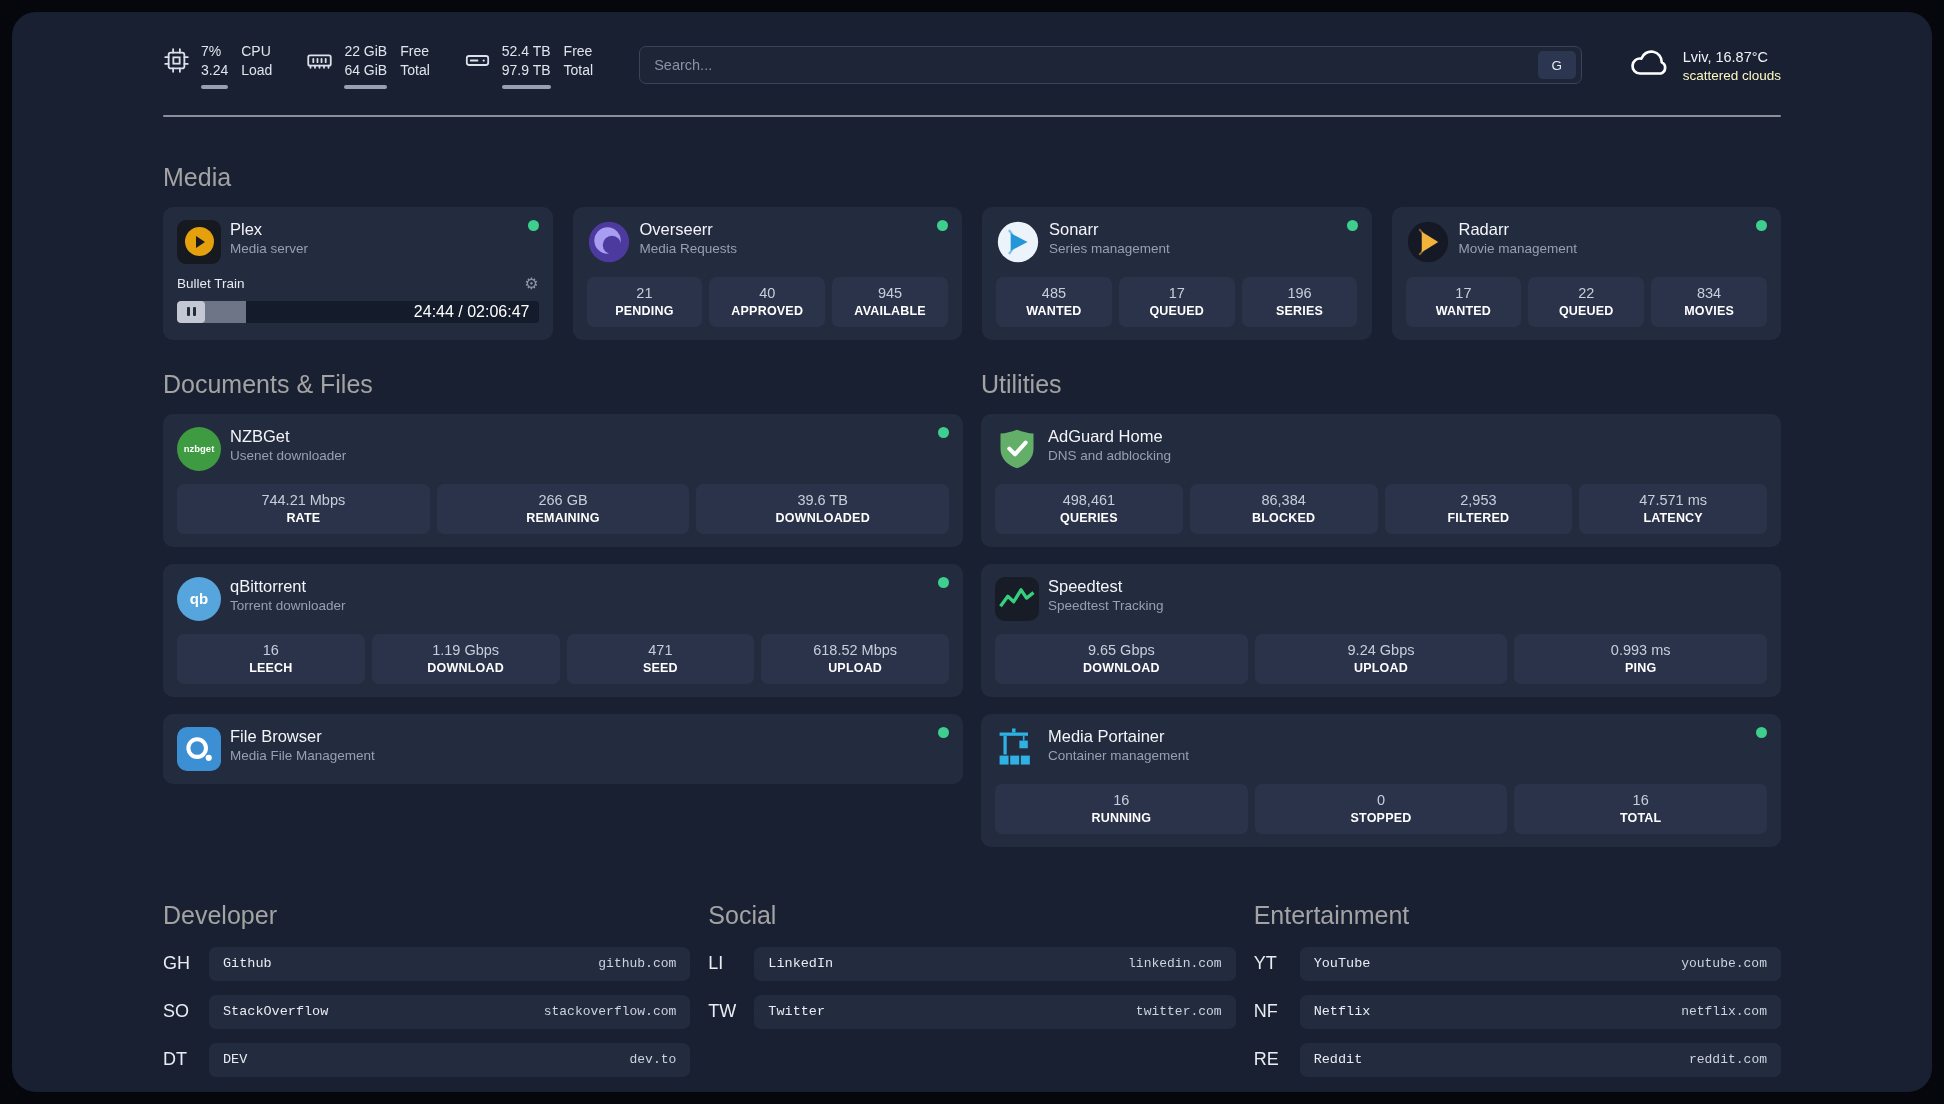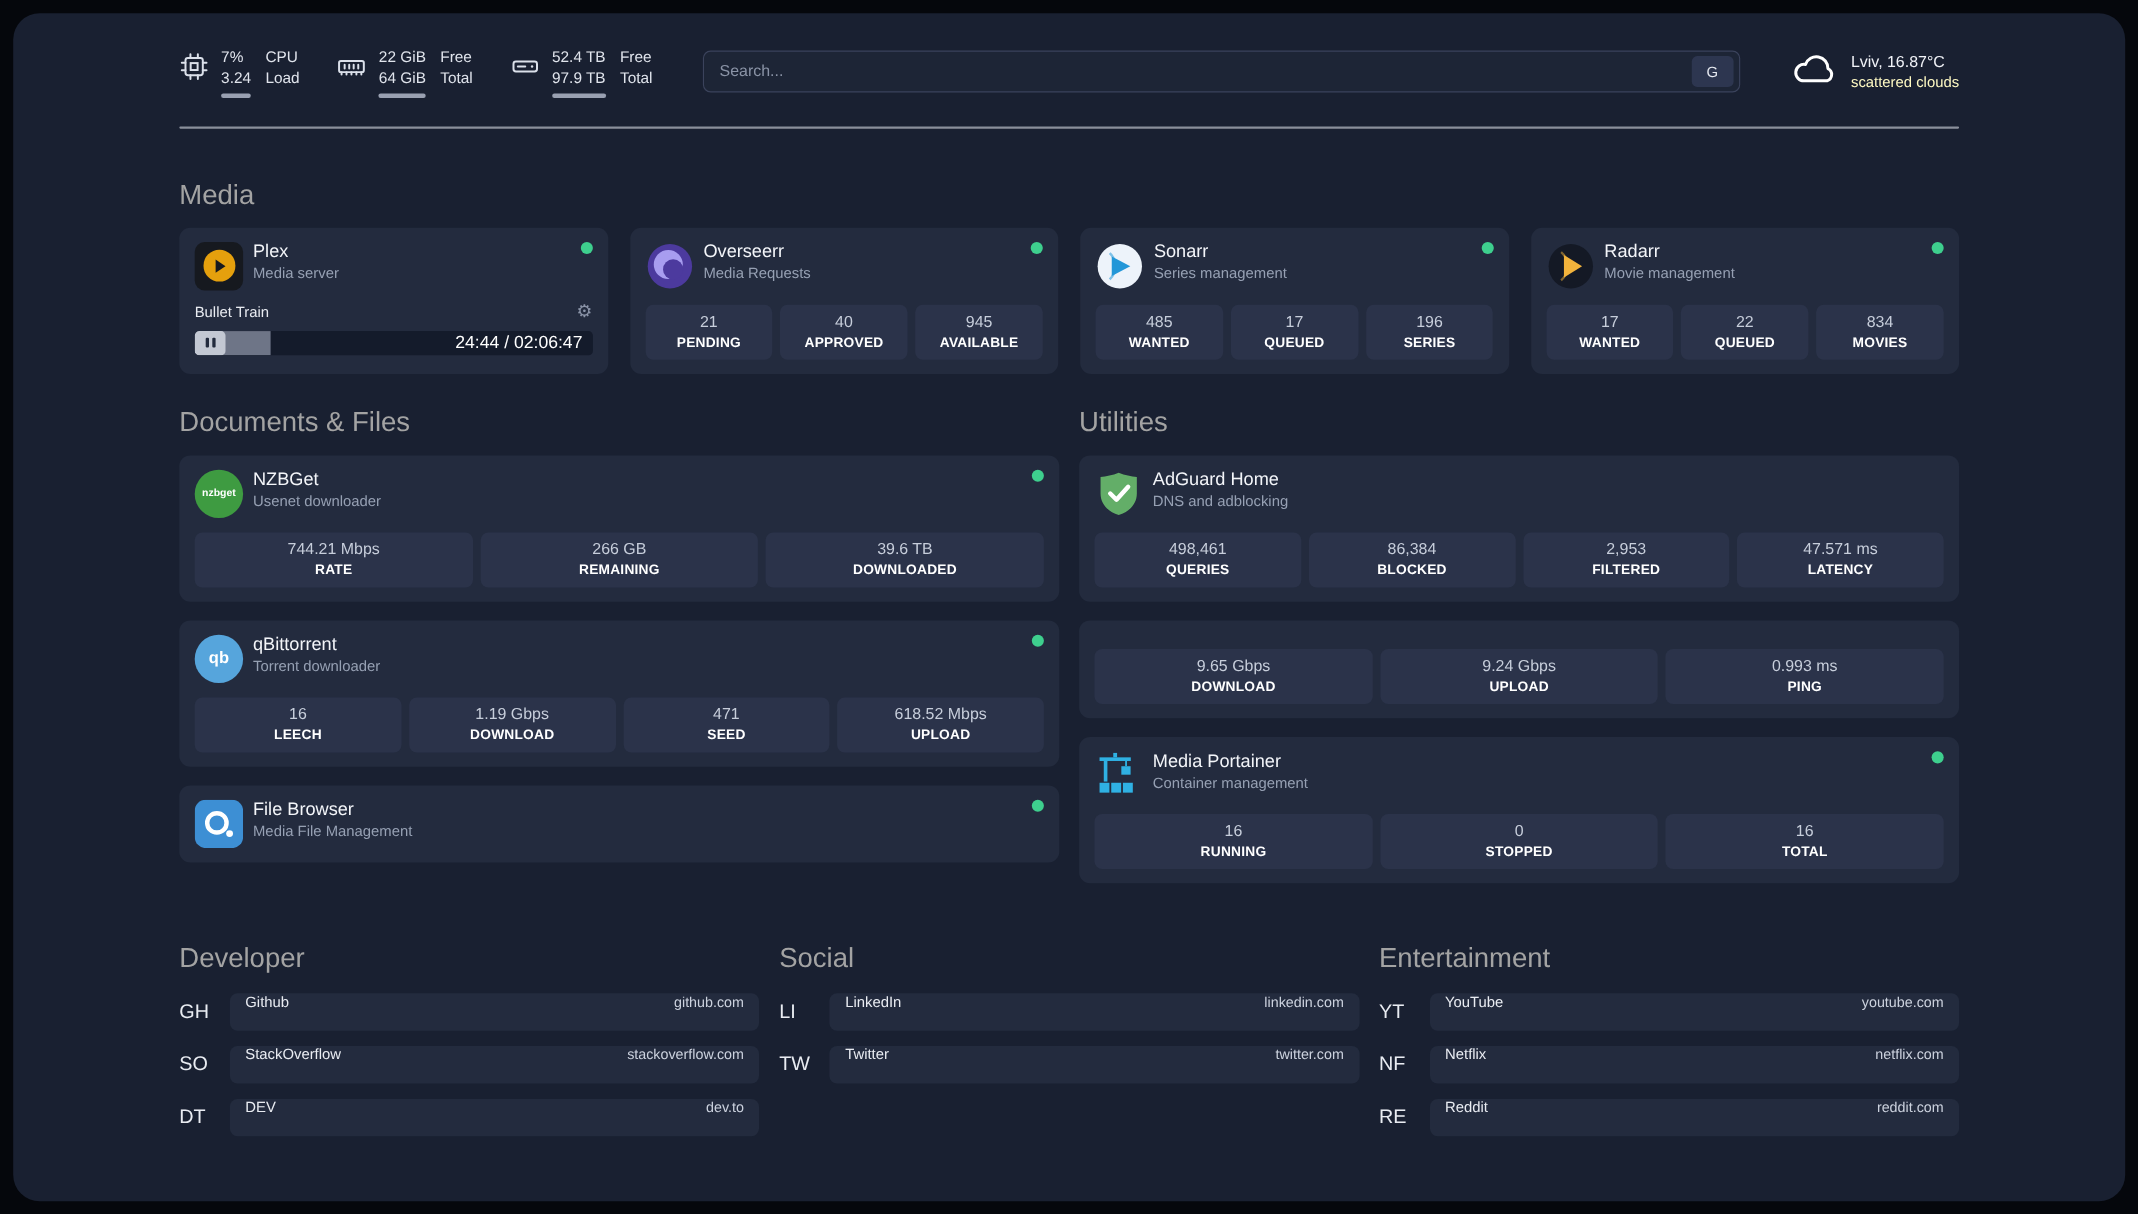--- a/index.html
+++ b/index.html
@@ -66,21 +66,21 @@
   .two-col { display:grid; grid-template-columns:1fr 1fr; column-gap:18px; margin-top:30px; }
   .col .section-title { margin-bottom:15px; }
   .col .card + .card { margin-top:17px; }
 
   
   .links-grid { display:grid; grid-template-columns:1fr 1fr 1fr; column-gap:18px; margin-top:54px; }
   .link-col .section-title { margin-bottom:17px; }
   .link-row { display:flex; align-items:center; margin-bottom:14px; cursor:pointer; }
   .link-abbr { width:46px; flex:none; font-size:18px; color:#e9ecf2; }
   .link-pill { flex:1; height:34px; background:var(--card-bg,#232b3e); border-radius:7px;
-               display:flex; padding:0 14px; }
+               display:flex; align-items:center; padding:0 14px;font-family:Liberation Mono, monospace; }
   .link-name { font-size:13.5px; color:#e9ecf2; }
   .link-domain { margin-left:auto; font-size:13px; color:#ccd2de; }
 
   
   .icon-plex { background:#16191f; border-radius:9px; }
   .plex-circle { width:29px; height:29px; border-radius:50%; background:#e5a00d; display:flex; align-items:center; justify-content:center; }
   .plex-arrow { width:0; height:0; border-left:9px solid #16191f; border-top:6px solid transparent; border-bottom:6px solid transparent; margin-left:3px; }
   .icon-nzbget { background:#3e9b41; border-radius:50%; }
   .nzbget-text { color:#fff; font-size:9.5px; font-weight:700; }
   .icon-qb { background:#56a5dc; border-radius:50%; }
@@ -405,20 +405,32 @@
             <div class="stat-label">FILTERED</div>
           </div>
           <div class="stat">
             <div class="stat-value">47.571 ms</div>
             <div class="stat-label">LATENCY</div>
           </div>
         </div>
       </div>
 
       <div class="card">
+        <div class="card-head">
+          <div class="app-icon">
+            <svg viewBox="0 0 24 24">
+                    <rect width="24" height="24" rx="5.5" fill="#171c26"></rect>
+                    <path d="M3 16l4-5.5 3.2 3 4-6.5 3 4.5 3.8-3" fill="none" stroke="#35d07f" stroke-width="1.8" stroke-linejoin="round"></path>
+                  </svg>
+          </div>
+          <div>
+            <div class="app-name">Speedtest</div>
+            <div class="app-desc">Speedtest Tracking</div>
+          </div>
+        </div>
         <div class="stats">
           <div class="stat">
             <div class="stat-value">9.65 Gbps</div>
             <div class="stat-label">DOWNLOAD</div>
           </div>
           <div class="stat">
             <div class="stat-value">9.24 Gbps</div>
             <div class="stat-label">UPLOAD</div>
           </div>
           <div class="stat">

